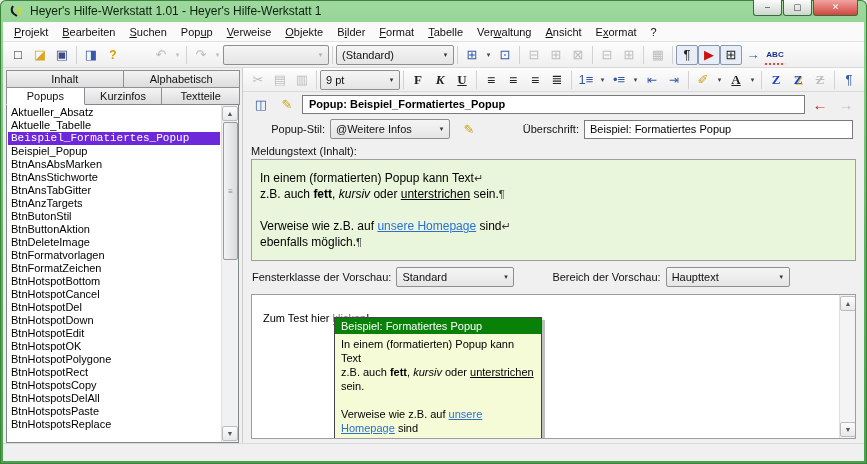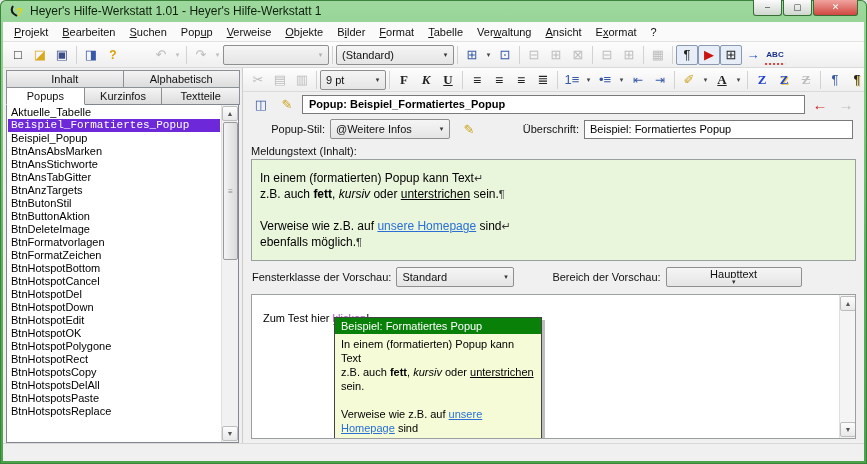--- a/index.html
+++ b/index.html
@@ -189,20 +189,21 @@
           </div>
         <div class="tabrow">
 
         <div class="tab active">Popups</div>
             <div class="tab">Kurzinfos</div>
             <div class="tab">Textteile</div>
           </div>
         <div class="list">
           <div class="list-items">
 
+          <div class="list-item">Aktueller_Absatz</div>
               <div class="list-item">Aktuelle_Tabelle</div>
               <div class="list-item selected">Beispiel_Formatiertes_Popup</div>
               <div class="list-item">Beispiel_Popup</div>
               <div class="list-item">BtnAnsAbsMarken</div>
               <div class="list-item">BtnAnsStichworte</div>
               <div class="list-item">BtnAnsTabGitter</div>
               <div class="list-item">BtnAnzTargets</div>
               <div class="list-item">BtnButonStil</div>
               <div class="list-item">BtnButtonAktion</div>
               <div class="list-item">BtnDeleteImage</div>
@@ -230,21 +231,21 @@
       </div>
 
       <div class="main">
         <div class="tb tb2">
           <span style="display:flex;align-items:center;">
               <span class="ic dis">✂</span>
               <span class="ic dis">▤</span>
               <span class="ic dis">▥</span>
               <span class="sep"></span>
             </span>
-          <span class="combo" style="width:66px;">
+          <span class="combo" style="width:80px;">
             <span class="val">9 pt</span>
             <span class="arr">▾</span>
           </span>
           <span style="display:flex;align-items:center;">
               <span class="sep"></span>
               <span class="ic b">F</span>
               <span class="ic i">K</span>
               <span class="ic u">U</span>
               <span class="sep"></span>
               <span class="ic al">≡</span>
@@ -303,21 +304,21 @@
           <div><span>ebenfalls möglich.</span><span class="mark">¶</span></div>
         </div>
 
         <div class="prow">
           <span class="flabel">Fensterklasse der Vorschau:</span>
           <span class="combo" style="width:118px;">
             <span class="val">Standard</span>
             <span class="arr">▾</span>
           </span>
           <span class="flabel" style="margin-left:38px;">Bereich der Vorschau:</span>
-          <span class="combo" style="width:136px;flex-direction:column;">
+          <span class="combo" style="width:124px;">
             <span class="val">Haupttext</span>
             <span class="arr">▾</span>
           </span>
         </div>
 
         <div class="preview">
           <div class="testline"><span>Zum Test hier </span><span class="klick">klicken</span><span>!</span></div>
           <div class="pop">
             <div class="pop-title">Beispiel: Formatiertes Popup</div>
             <div class="pop-body">

